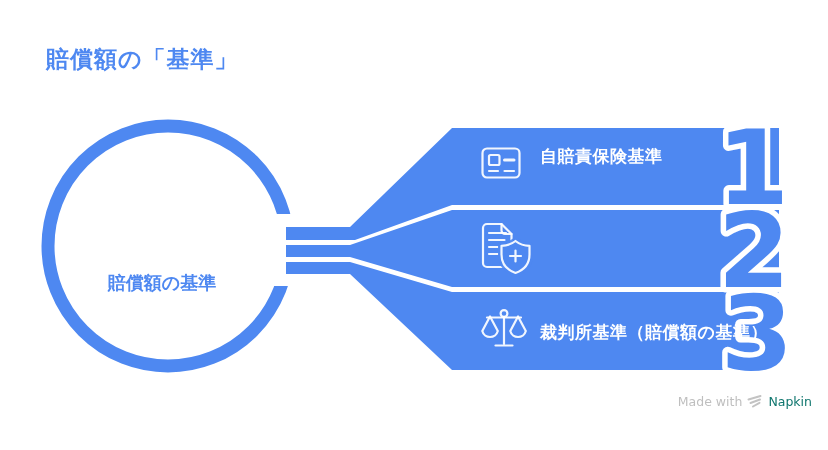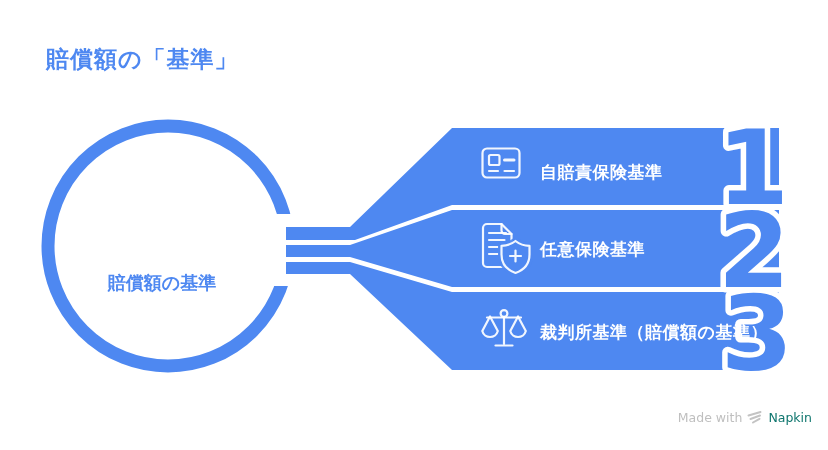--- a/index.html
+++ b/index.html
@@ -26,21 +26,21 @@
     color:var(--label);font-size:17px;font-weight:600;white-space:nowrap;letter-spacing:0.5px;
   }
   .num{
     font-family:"DejaVu Sans","Liberation Sans",sans-serif;
     font-weight:bold;font-size:104px;
     fill:var(--accent);stroke:#ffffff;stroke-width:11px;
     paint-order:stroke;stroke-linejoin:round;
   }
   .icon{stroke:#ffffff;stroke-width:2.2;fill:none;stroke-linecap:round;stroke-linejoin:round;stroke-opacity:0.92;}
   .footer{
-    position:absolute;right:16px;top:410px;display:flex;align-items:center;gap:5px;
+    position:absolute;right:16px;top:394px;display:flex;align-items:center;gap:5px;
     font-size:12.5px;color:var(--footer-gray);text-align:right;
   }
   .brand{color:#0f766e;}
 </style>
 </head>
 <body>
 
 <div class="canvas">
 
   <svg class="layer" width="828" height="450" viewBox="0 0 828 450">
@@ -86,22 +86,21 @@
 
     <text class="num" x="753" y="204" text-anchor="middle">1</text>
     <text class="num" x="754" y="286.5" text-anchor="middle">2</text>
     <text class="num" x="757" y="370" text-anchor="middle">3</text>
   </svg>
 
   <div class="title">賠償額の「基準」</div>
 
   <div class="circle-label">賠償額の基準</div>
 
-  <div class="banner-label" style="top:172px">自賠責保険基準</div>
-  <div class="banner-label" style="top:249px">任意保険基準</div>
+  <div class="banner-label" style="top:156px">自賠責保険基準</div>
   <div class="banner-label" style="top:332px">裁判所基準（賠償額の基準）</div>
 
   <div class="footer">
     <span>Made with</span>
     <svg width="16" height="15" viewBox="0 0 16 15">
       <g stroke="#c3c3c3" stroke-width="2" stroke-linecap="round" fill="none">
         <path d="M1.5 5.5 L13.5 2"></path>
         <path d="M3.5 9 L13 5.5"></path>
         <path d="M6 12.5 L12.5 8.8"></path>
       </g>

